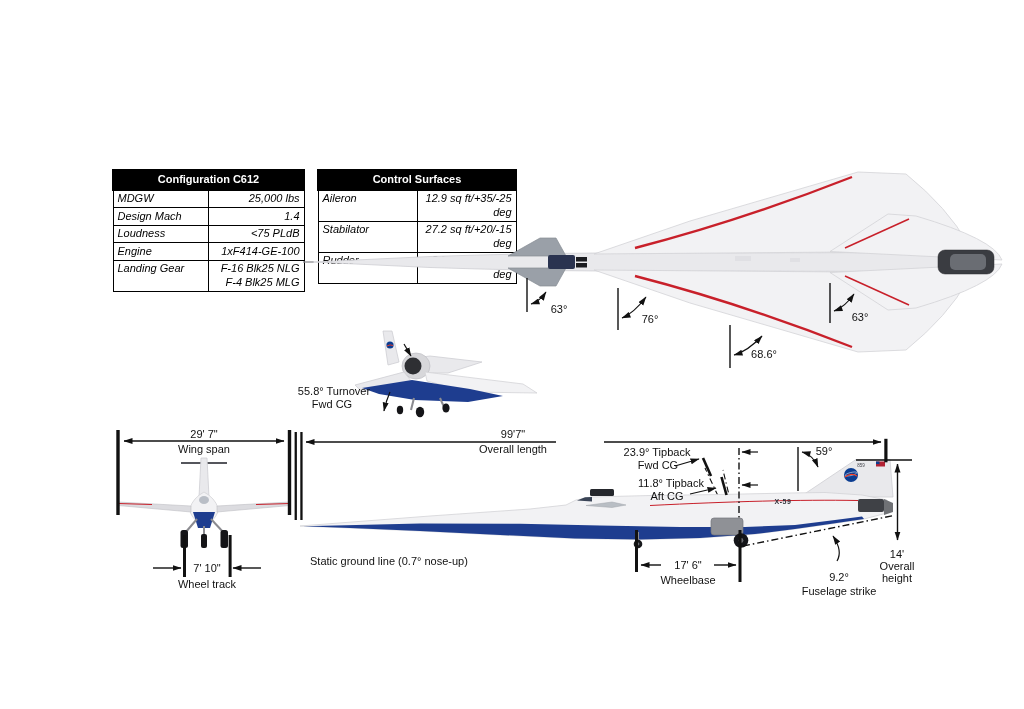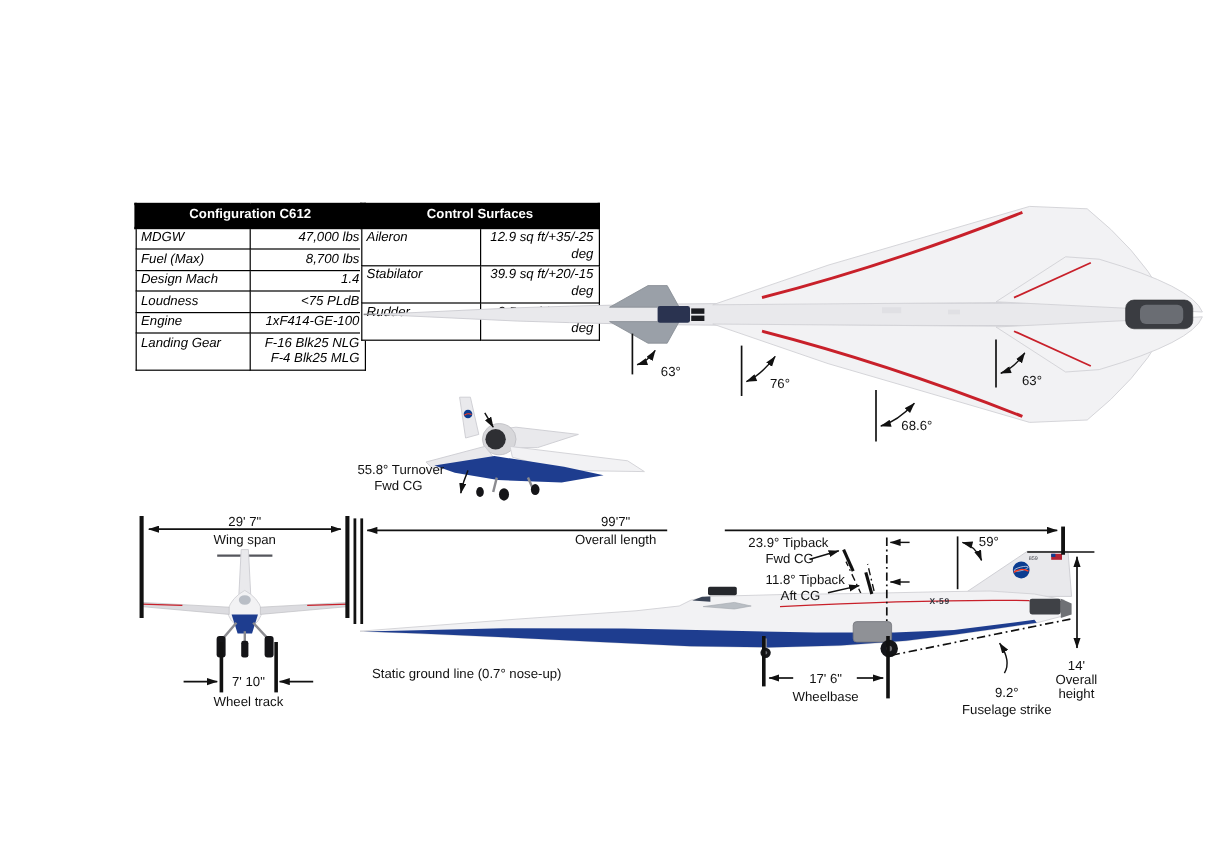--- a/index.html
+++ b/index.html
@@ -37,25 +37,21 @@
 
   <table class="spec-table" style="left:112px;top:121px;width:193px;">
     <thead>
       <tr>
         <th colspan="2">Configuration C612</th>
       </tr>
     </thead>
     <tbody>
       <tr>
           <td class="lbl">MDGW</td>
-          <td class="val">47,000 lbs</td>
-        </tr>
-      <tr>
-          <td class="lbl">Fuel (Max)</td>
-          <td class="val">8,700 lbs</td>
+          <td class="val">25,000 lbs</td>
         </tr>
       <tr>
           <td class="lbl">Design Mach</td>
           <td class="val">1.4</td>
         </tr>
       <tr>
           <td class="lbl">Loudness</td>
           <td class="val">&lt;75 PLdB</td>
         </tr>
       <tr>
@@ -63,34 +59,34 @@
           <td class="val">1xF414-GE-100</td>
         </tr>
       <tr>
           <td class="lbl">Landing Gear</td>
           <td class="val">F-16 Blk25 NLG
 F-4 Blk25 MLG</td>
         </tr>
     </tbody>
   </table>
 
-  <table class="spec-table" style="left:300px;top:121px;width:200px;">
+  <table class="spec-table" style="left:317px;top:121px;width:200px;">
     <thead>
       <tr>
         <th colspan="2">Control Surfaces</th>
       </tr>
     </thead>
     <tbody>
       <tr>
           <td class="lbl">Aileron</td>
           <td class="val">12.9 sq ft/+35/-25 deg</td>
         </tr>
       <tr>
           <td class="lbl">Stabilator</td>
-          <td class="val">39.9 sq ft/+20/-15 deg</td>
+          <td class="val">27.2 sq ft/+20/-15 deg</td>
         </tr>
       <tr>
           <td class="lbl">Rudder</td>
           <td class="val">8.5 sq ft/+25/-25 deg</td>
         </tr>
     </tbody>
   </table>
 
   <svg width="1024" height="709" viewBox="0 0 1024 709">
     <defs>

